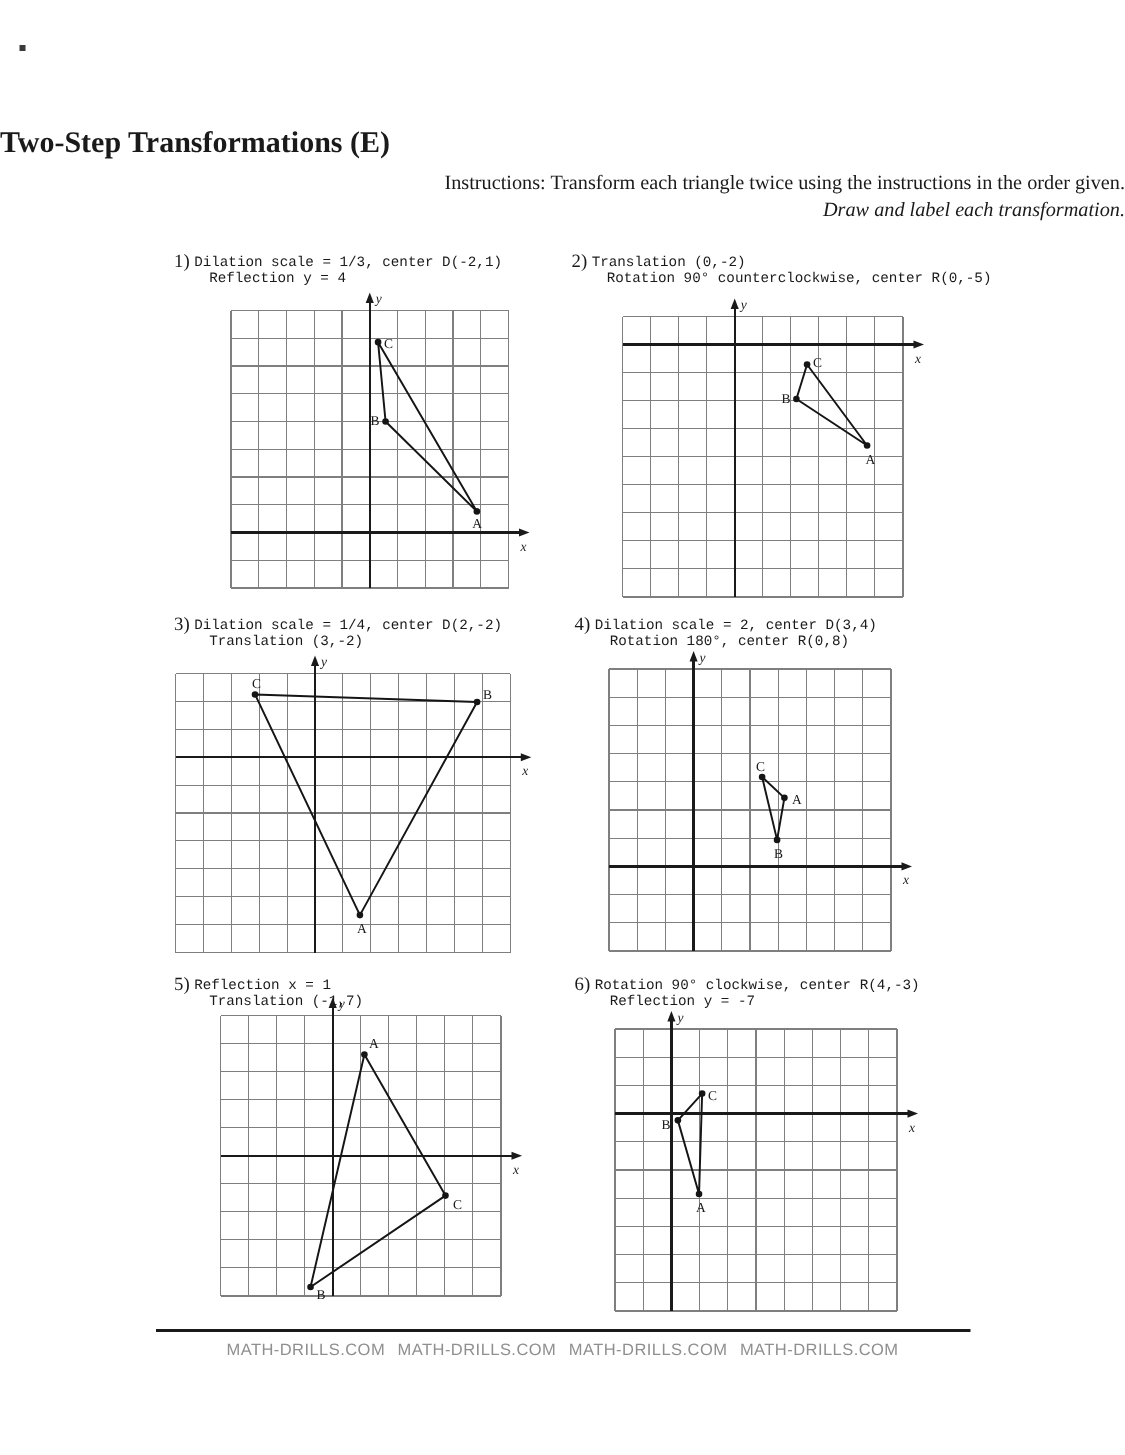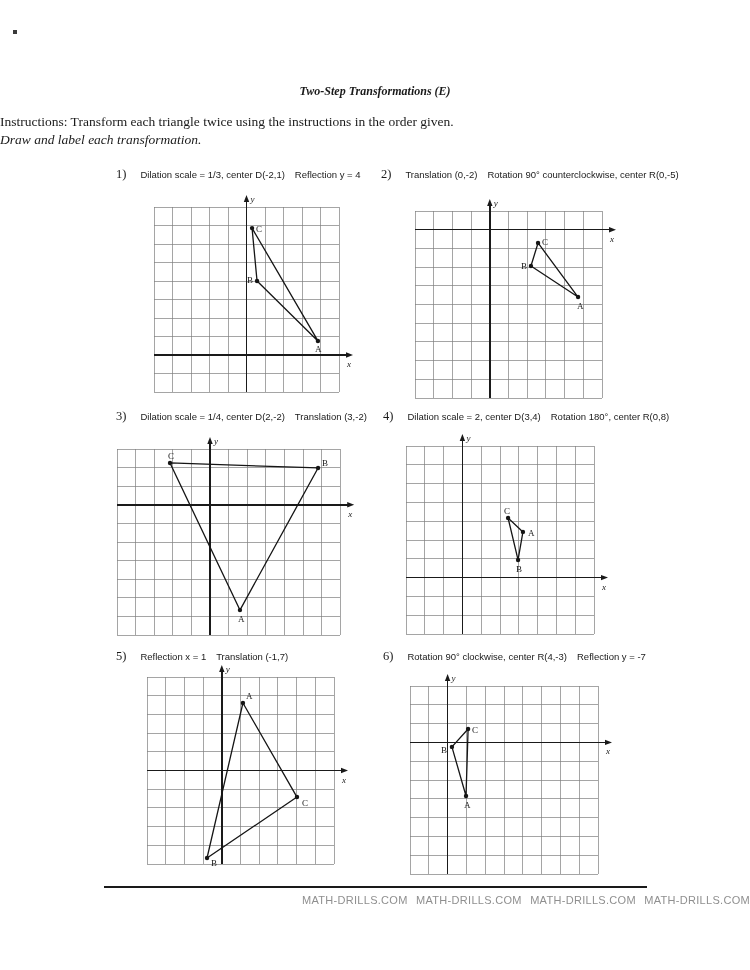--- a/index.html
+++ b/index.html
@@ -1,33 +1,33 @@
 <!DOCTYPE html>
 <html><head>
 <meta charset="utf-8">
 <style>
   html,body{margin:0;padding:0;background:#ffffff;}
   .page{position:relative;width:750px;height:970px;background:#ffffff;overflow:hidden;
         font-family:"Liberation Serif",serif;color:#1a1a1a;}
   .artifact{position:absolute;left:13px;top:30px;width:4px;height:4px;background:#3a3a3a;}
-  .title{position:absolute;top:84px;left:0;width:100%;text-align:center;
-         font-size:12px;font-weight:bold;margin:0;font-style:italic;}
-  .instr{position:absolute;left:0;width:100%;text-align:left;font-size:13.5px;}
+  .title{position:absolute;top:84px;left:0;width:100%;
+         font-size:20px;font-weight:bold;margin:0;}
+  .instr{position:absolute;left:0;width:100%;text-align:right;font-size:13.5px;}
   .instr1{top:114px;}
   .instr2{top:132px;font-style:italic;}
   .phead{position:absolute;display:flex;align-items:flex-start;gap:3px;}
   .pnum{font-family:"Liberation Serif",serif;font-size:12.5px;line-height:13px;}
-  .plines{display:flex;flex-direction:row;font-family:Liberation Sans, sans-serif;
-          font-size:9.5px;line-height:11px;padding-top:1px;margin-left:11px;}
+  .plines{display:flex;flex-direction:column;font-family:Liberation Mono, monospace;
+          font-size:9.5px;line-height:11px;padding-top:1px;}
   .pline2{padding-left:10px;}
   svg.gridplot{position:absolute;overflow:visible;}
   .axlabel{font-family:"Liberation Serif",serif;font-style:italic;font-size:9px;fill:#1a1a1a;}
   .vlabel{font-family:"Liberation Serif",serif;font-size:9px;fill:#1a1a1a;}
   .footer-line{position:absolute;left:104px;top:886px;width:543px;height:2px;background:#1a1a1a;}
-  .footer-text{position:absolute;top:894px;left:0;width:100%;text-align:right;
+  .footer-text{position:absolute;top:894px;left:0;width:100%;text-align:center;
                font-family:"Liberation Sans",sans-serif;font-size:11px;letter-spacing:0.3px;
                word-spacing:5px;color:#8f8f8f;}
 </style>
 </head>
 <body>
 
 <div class="page">
 
   <div class="artifact"></div>
 

